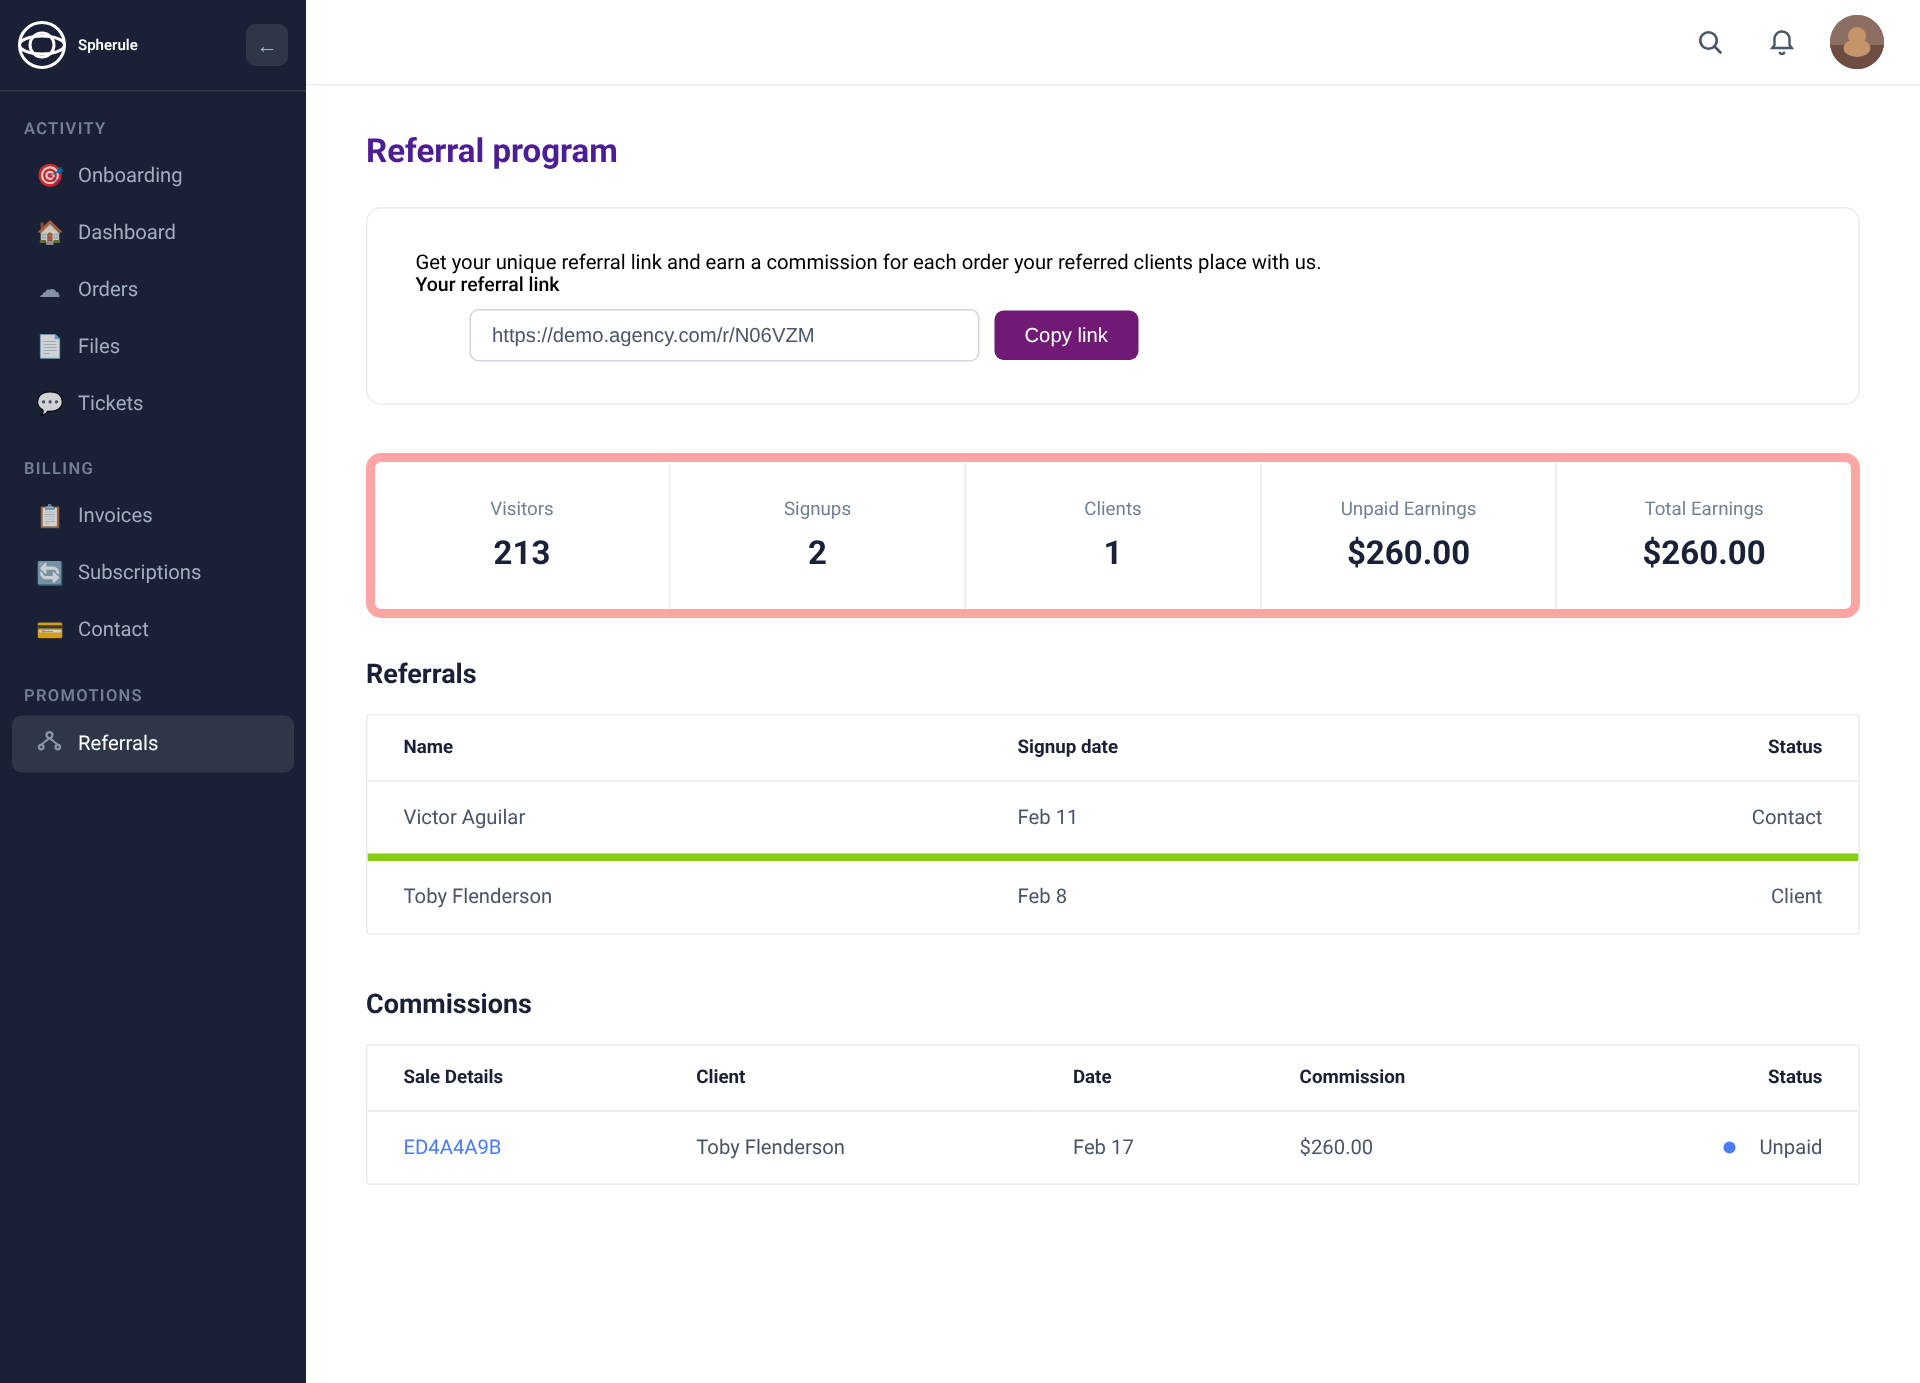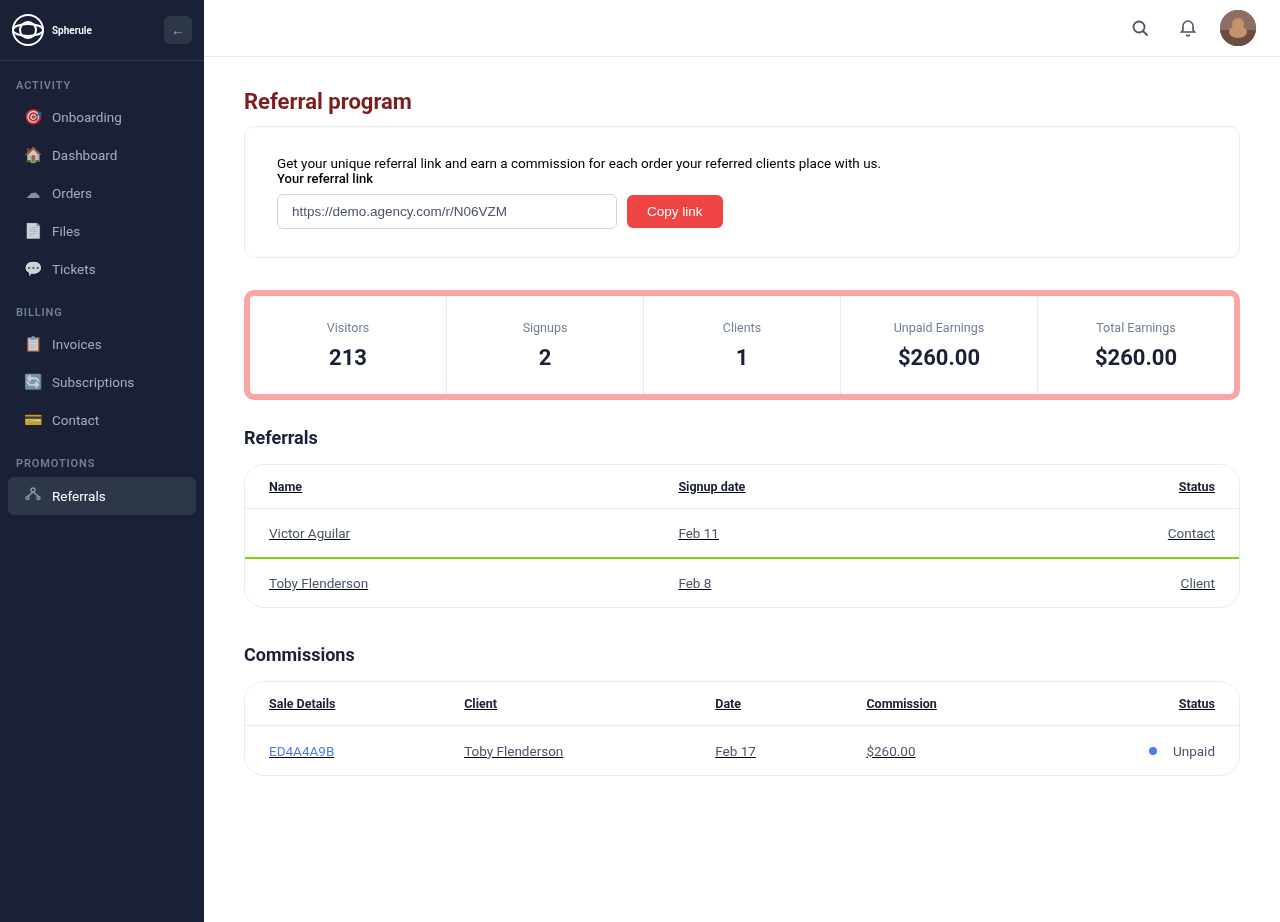--- a/index.html
+++ b/index.html
@@ -126,22 +126,22 @@
       font-weight: 600;
     }
 
     .content {
       padding: 32px 40px;
       flex: 1;
     }
     .page-title {
       font-size: 22px;
       font-weight: 700;
-      color: #7f1d1d;
-      margin-bottom: 12px;
+      color: #4c1d95;
+      margin-bottom: 24px;
     }
 
     
     .referral-card {
       background: #fff;
       border: 1px solid #e8ecf0;
       border-radius: 10px;
       padding: 28px 32px;
       margin-bottom: 32px;
     }
@@ -162,23 +162,24 @@
     }
     .referral-link-input {
       border: 1px solid #d0d7de;
       border-radius: 6px;
       padding: 9px 14px;
       font-size: 13.5px;
       color: #4a5568;
       width: 340px;
       background: #fff;
       outline: none;
+      margin-left: 36px;
     }
     .copy-btn {
-      background: #ef4444;
+      background: #701a75;
       color: #fff;
       border: none;
       border-radius: 6px;
       padding: 9px 20px;
       font-size: 13.5px;
       font-weight: 500;
       cursor: pointer;
     }
 
     
@@ -211,25 +212,24 @@
 
     
     .section-title {
       font-size: 18px;
       font-weight: 700;
       color: #1a2035;
       margin-bottom: 16px;
     }
     .table-container {
       border: 1px solid #e8ecf0;
-      border-radius: 20px;
+      border-radius: 2px;
       overflow: hidden;
       margin-bottom: 36px;
       background: #fff;
-      text-decoration: underline;
     }
     table {
       width: 100%;
       border-collapse: collapse;
     }
     thead tr {
       background: #fff;
     }
     th {
       text-align: left;
@@ -237,21 +237,21 @@
       font-size: 12.5px;
       font-weight: 700;
       color: #1a2035;
       border-bottom: 1px solid #e8ecf0;
     }
     th.right, td.right { text-align: right; }
     td {
       padding: 16px 24px;
       font-size: 13.5px;
       color: #4a5568;
-      border-bottom: 2px solid #84cc16;
+      border-bottom: 5px solid #84cc16;
     }
     tr:last-child td { border-bottom: none; }
     .status-contact {
       color: #4a5568;
       font-size: 13.5px;
     }
     .status-client {
       color: #4a5568;
       font-size: 13.5px;
     }

